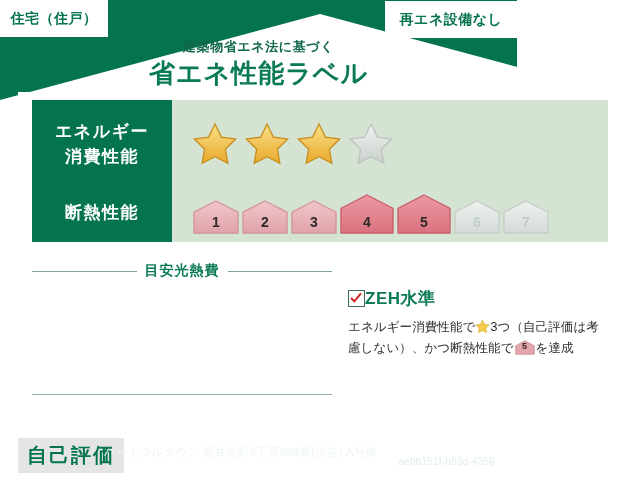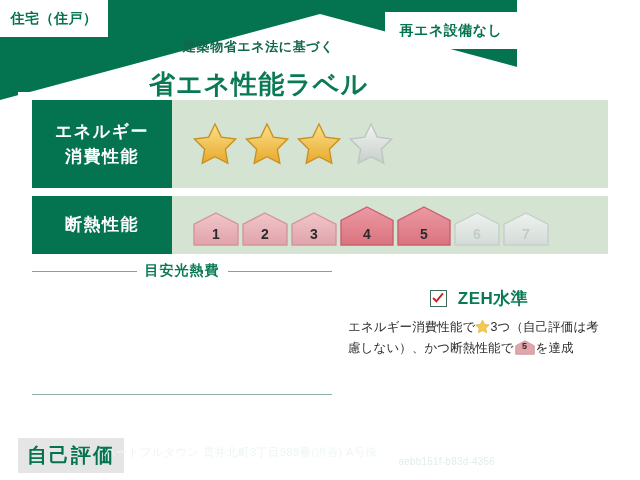--- a/index.html
+++ b/index.html
@@ -30,57 +30,57 @@
     background: #ffffff;
     color: #04734f;
     font-weight: bold;
     font-size: 14px;
     letter-spacing: 0.5px;
     display: flex;
     align-items: center;
     justify-content: center;
   }
   #tag-left  { left: 0;  top: 0; width: 108px; height: 37px; }
-  #tag-right { right: 0; top: 12px; width: 132px; height: 37px; }
+  #tag-right { right: 0; top: 1px; width: 132px; height: 37px; }
 
   
   #title-block {
     position: absolute;
     left: 0; right: 0; top: 38px;
     text-align: center;
     z-index: 3;
   }
   #title-sub {
     font-size: 13px; font-weight: bold; color: #11684c;
     letter-spacing: 0.6px;
   }
   #title-main {
     font-size: 26px; font-weight: bold; color: #0a7a55;
-    letter-spacing: 1px; margin-top: 11px;
+    letter-spacing: 1px; margin-top: 0;
   }
 
   
   #card {
     position: absolute;
     left: 18px; top: 92px;
     width: 604px; height: 334px;
     background: #ffffff;
     z-index: 2;
   }
 
   
   .perf-row {
     position: absolute;
     left: 14px; right: 14px;
     background: #d5e3d2;
     display: flex;
     align-items: stretch;
   }
   #row-energy { top: 8px;   height: 88px; }
-  #row-insul  { top: 104px; height: 58px; }
+  #row-insul  { top: 92px; height: 58px; }
 
   .row-label {
     width: 140px;
     background: #04734f;
     color: #ffffff;
     font-weight: bold;
     font-size: 17px;
     letter-spacing: 1.5px;
     display: flex;
     flex-direction: column;
@@ -163,21 +163,21 @@
   }
   #hrule-bottom { left: 14px; top: 302px; width: 300px; }
 
   
   #zeh-block {
     position: absolute;
     left: 330px; top: 195px;
     width: 262px;
   }
   #zeh-head {
-    display: flex; align-items: center; gap: 11px; justify-content: center;
+    display: flex; align-items: center; gap: 0;
   }
   .checkbox {
     width: 17px; height: 17px;
     border: 1.5px solid #3f6b57;
     background: #fff;
     position: relative;
     flex: 0 0 17px;
   }
   #zeh-title {
     font-size: 17px; font-weight: bold; color: #0a7a55;

